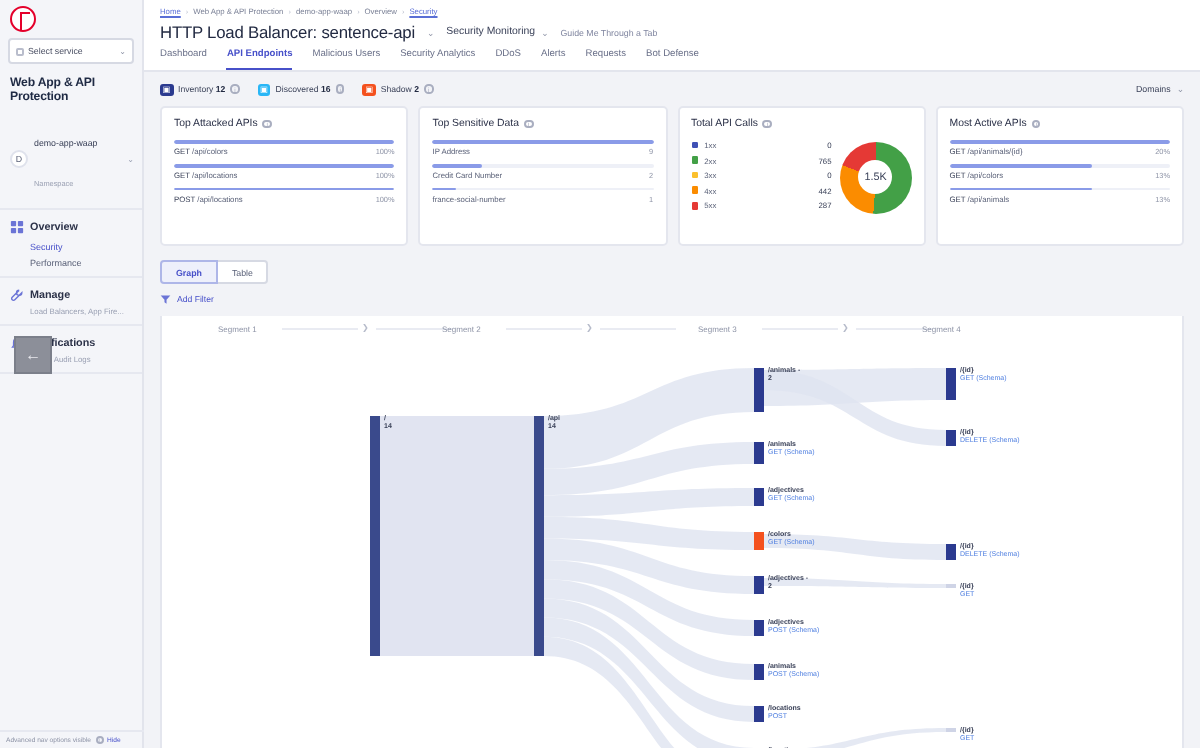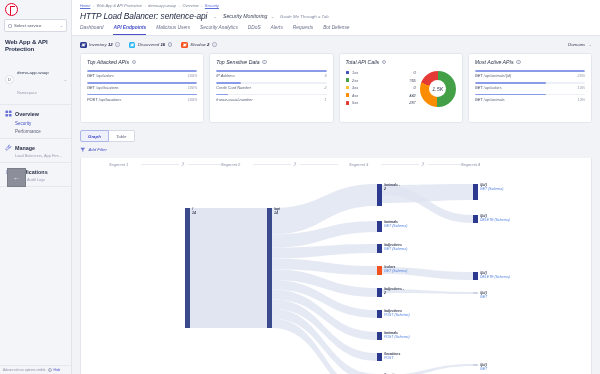--- a/index.html
+++ b/index.html
@@ -87,21 +87,21 @@
     font-size: 3.3px; color: #8d93a6;
   }
   .side-footer .i {
     width: 4px; height: 4px; border-radius: 50%;
     border: 0.6px solid #a9aec0; color: #a9aec0;
     font-size: 3px; display: flex; align-items: center; justify-content: center;
   }
   .side-footer .hide { color: #4750c9; }
 
   
-  .main { flex: 1; height: 374px; background: #f2f3f7; position: relative; overflow: hidden; font-style: italic; }
+  .main { flex: 1; height: 374px; background: #f2f3f7; position: relative; overflow: hidden; }
   .topbar { background: #fff; padding: 2px 8px 0 8px; border-bottom: 1px solid #e3e5ed; }
   .crumbs { display: flex; align-items: center; gap: 2.5px; font-size: 3.9px; color: #7a8096; padding-top: 1px; }
   .crumbs .c { color: #7a8096; }
   .crumbs .c.lk { color: #5a6fd6; text-decoration: underline; }
   .crumbs .sep { color: #b6bbca; font-size: 3.6px; }
 
   .title-row { display: flex; align-items: center; gap: 6px; padding: 3px 0 4px 0; }
   .pg-title { font-size: 8.4px; color: #222a42; letter-spacing: -0.1px; }
   .cv-sm { font-size: 4.4px; color: #8d93a6; }
   .mode-sel { display: flex; align-items: center; gap: 3px; font-size: 5.2px; color: #3b4259; }

